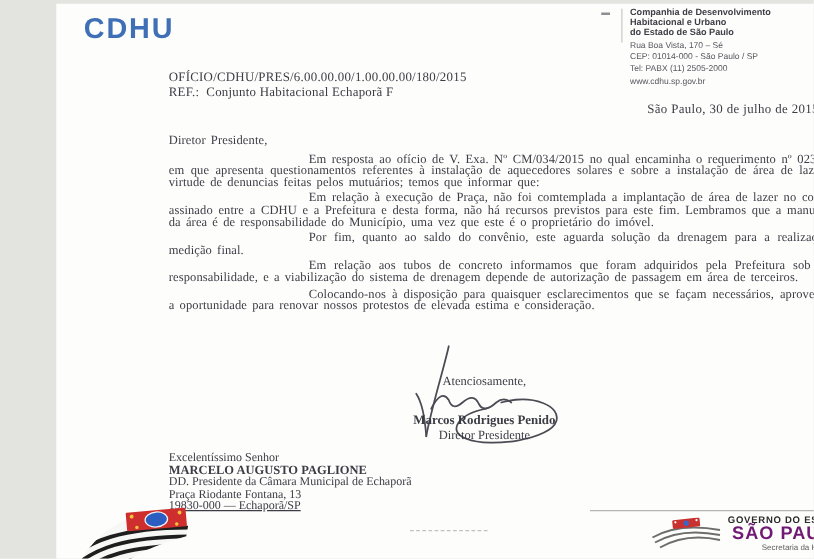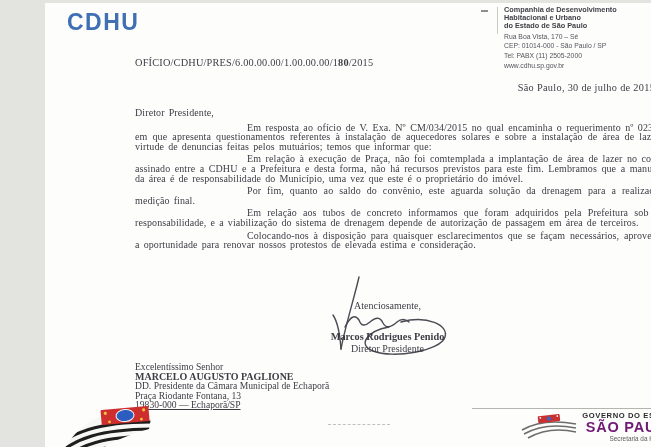--- a/index.html
+++ b/index.html
@@ -19,21 +19,21 @@
     font-family:"Liberation Sans", sans-serif; color:#4a4a52; }
   .head-right .co { font-weight:bold; font-size:7.3px; line-height:8.2px; color:#3e3e46; }
   .head-right .addr { font-size:6.8px; line-height:7.8px; margin-top:2px; color:#55555d; }
   .head-divider { position:absolute; right:186px; top:4px; width:1px; height:27px; background:#c9c9c6; }
   .scan-mark { position:absolute; background:#6a6a70; opacity:.75; }
   .mark-a { right:196px; top:7px; width:7px; height:2px; }
   .mark-b { right:3px; top:6px; width:5px; height:2px; }
 
   
   .refblock { position:absolute; left:90px; top:54px; font-size:10.3px; line-height:11.5px; letter-spacing:.2px; }
-  .refblock .boldnum { font-weight:bold; }
+  .refblock .boldnum { font-weight:normal; }
   .dateline { position:absolute; right:26px; top:79px; font-size:10.3px; letter-spacing:.3px; }
 
   
   .body-text { position:absolute; left:90px; top:105px; width:544px; font-size:10px; line-height:9.6px;
     text-align:justify; letter-spacing:.1px; word-spacing:1.5px; }
   .body-text p { margin:0 0 3px 0; text-indent:112px; }
   .body-text .salutation { text-indent:0; margin-bottom:5px; }
   .u-pen { border-bottom:1px solid #55555e; }
 
   
@@ -80,20 +80,21 @@
     <div class="co">Habitacional e Urbano</div>
     <div class="co">do Estado de São Paulo</div>
     <div class="addr">Rua Boa Vista, 170 – Sé</div>
     <div class="addr">CEP: 01014-000 - São Paulo / SP</div>
     <div class="addr">Tel: PABX (11) 2505-2000</div>
     <div class="addr">www.cdhu.sp.gov.br</div>
   </div>
 
   <div class="refblock ink">
     <div><span>OFÍCIO/CDHU/PRES/6.00.00.00/1.00.00.00/1</span><span class="boldnum">80</span><span>/2015</span></div>
+    <div><span>REF.:</span>&nbsp;&nbsp;<span>Conjunto Habitacional Echaporã F</span></div>
   </div>
 
   <div class="dateline ink">São Paulo, 30 de julho de 2015.</div>
 
   <div class="body-text ink">
     <p class="salutation">Diretor Presidente,</p>
     <p>Em resposta ao ofício de V. Exa. Nº CM/034/2015 no qual encaminha o requerimento nº 023/2015, em que apresenta questionamentos referentes à instalação de aquecedores solares e sobre a instalação de área de lazer, em virtude de denuncias feitas pelos mutuários; temos que informar que:</p>
     <p>Em relação à execução de Praça, não foi comtemplada a implantação de área de lazer no convênio assinado entre a CDHU e a Prefeitura e desta forma, não há recursos previstos para este fim. Lembramos que a manutenção da área é de responsabilidade do Município, uma vez que este é o proprietário do imóvel.</p>
     <p>Por fim, quanto ao saldo do convênio, este aguarda solução da drenagem para a realização da medição final.</p>
     <p>Em relação aos tubos de concreto informamos que foram adquiridos pela Prefeitura sob a sua responsabilidade, e a viabilização do sistema de drenagem depende de autorização de passagem em área de terceiros.</p>

